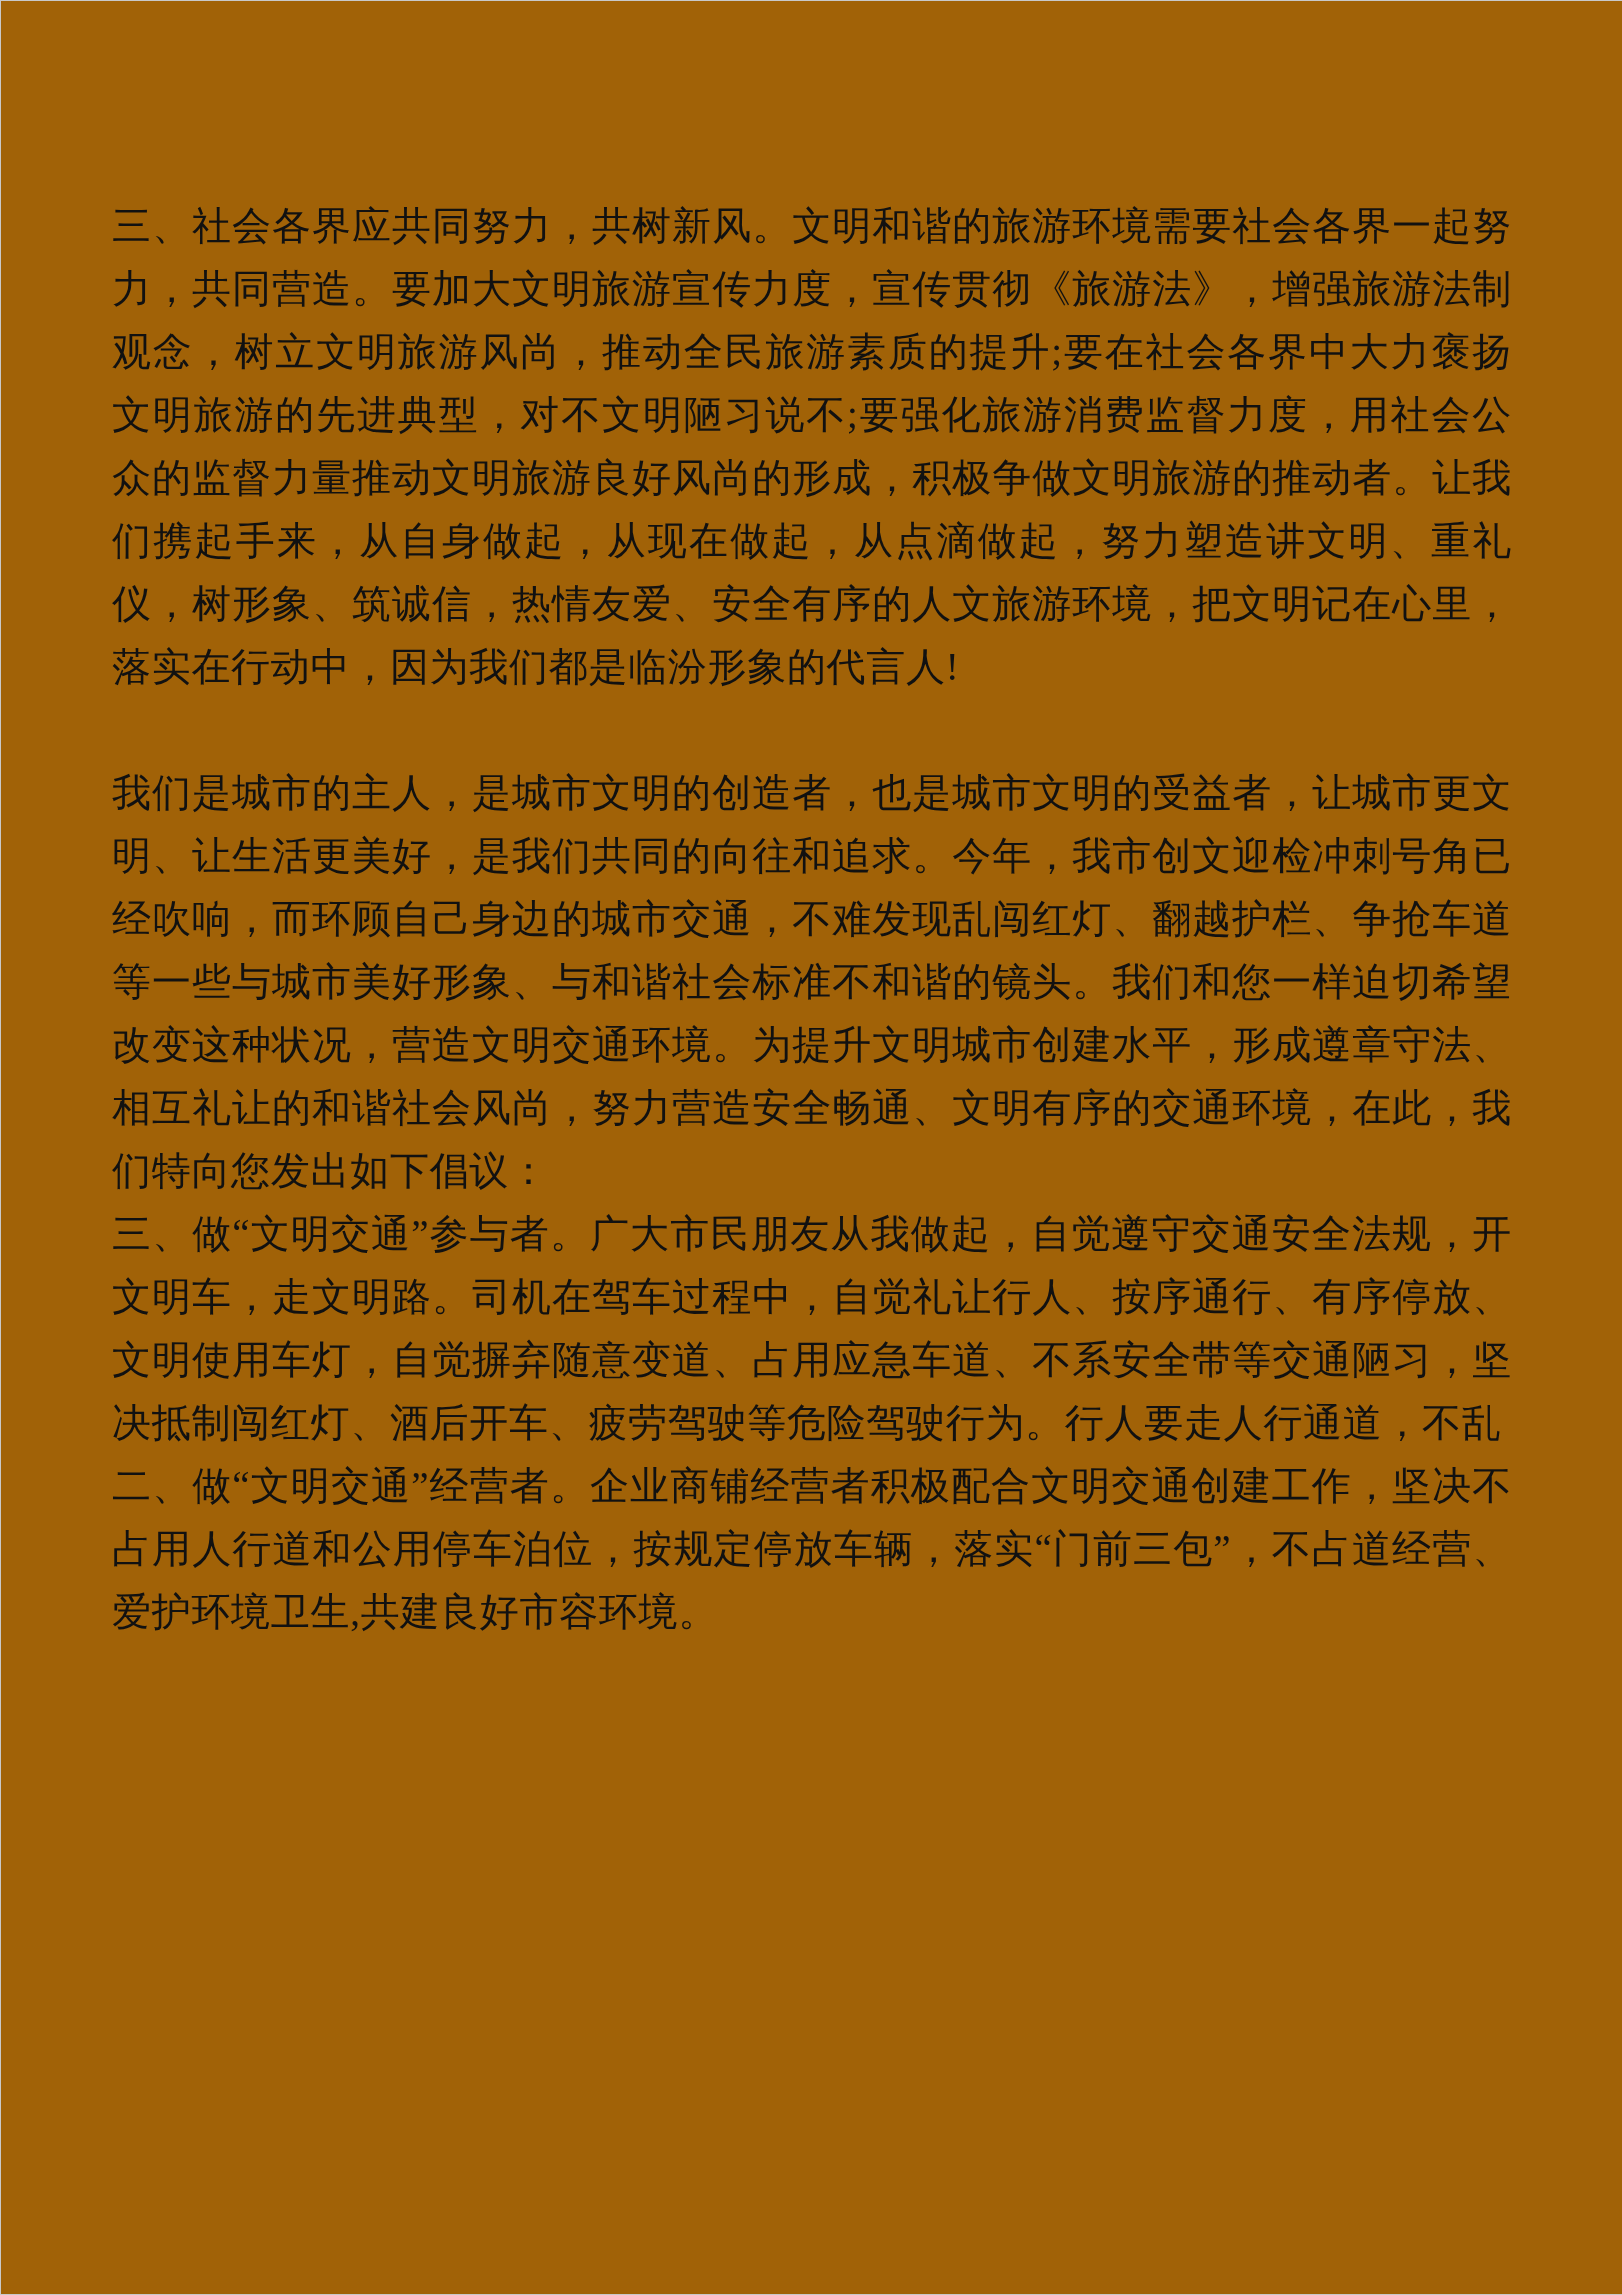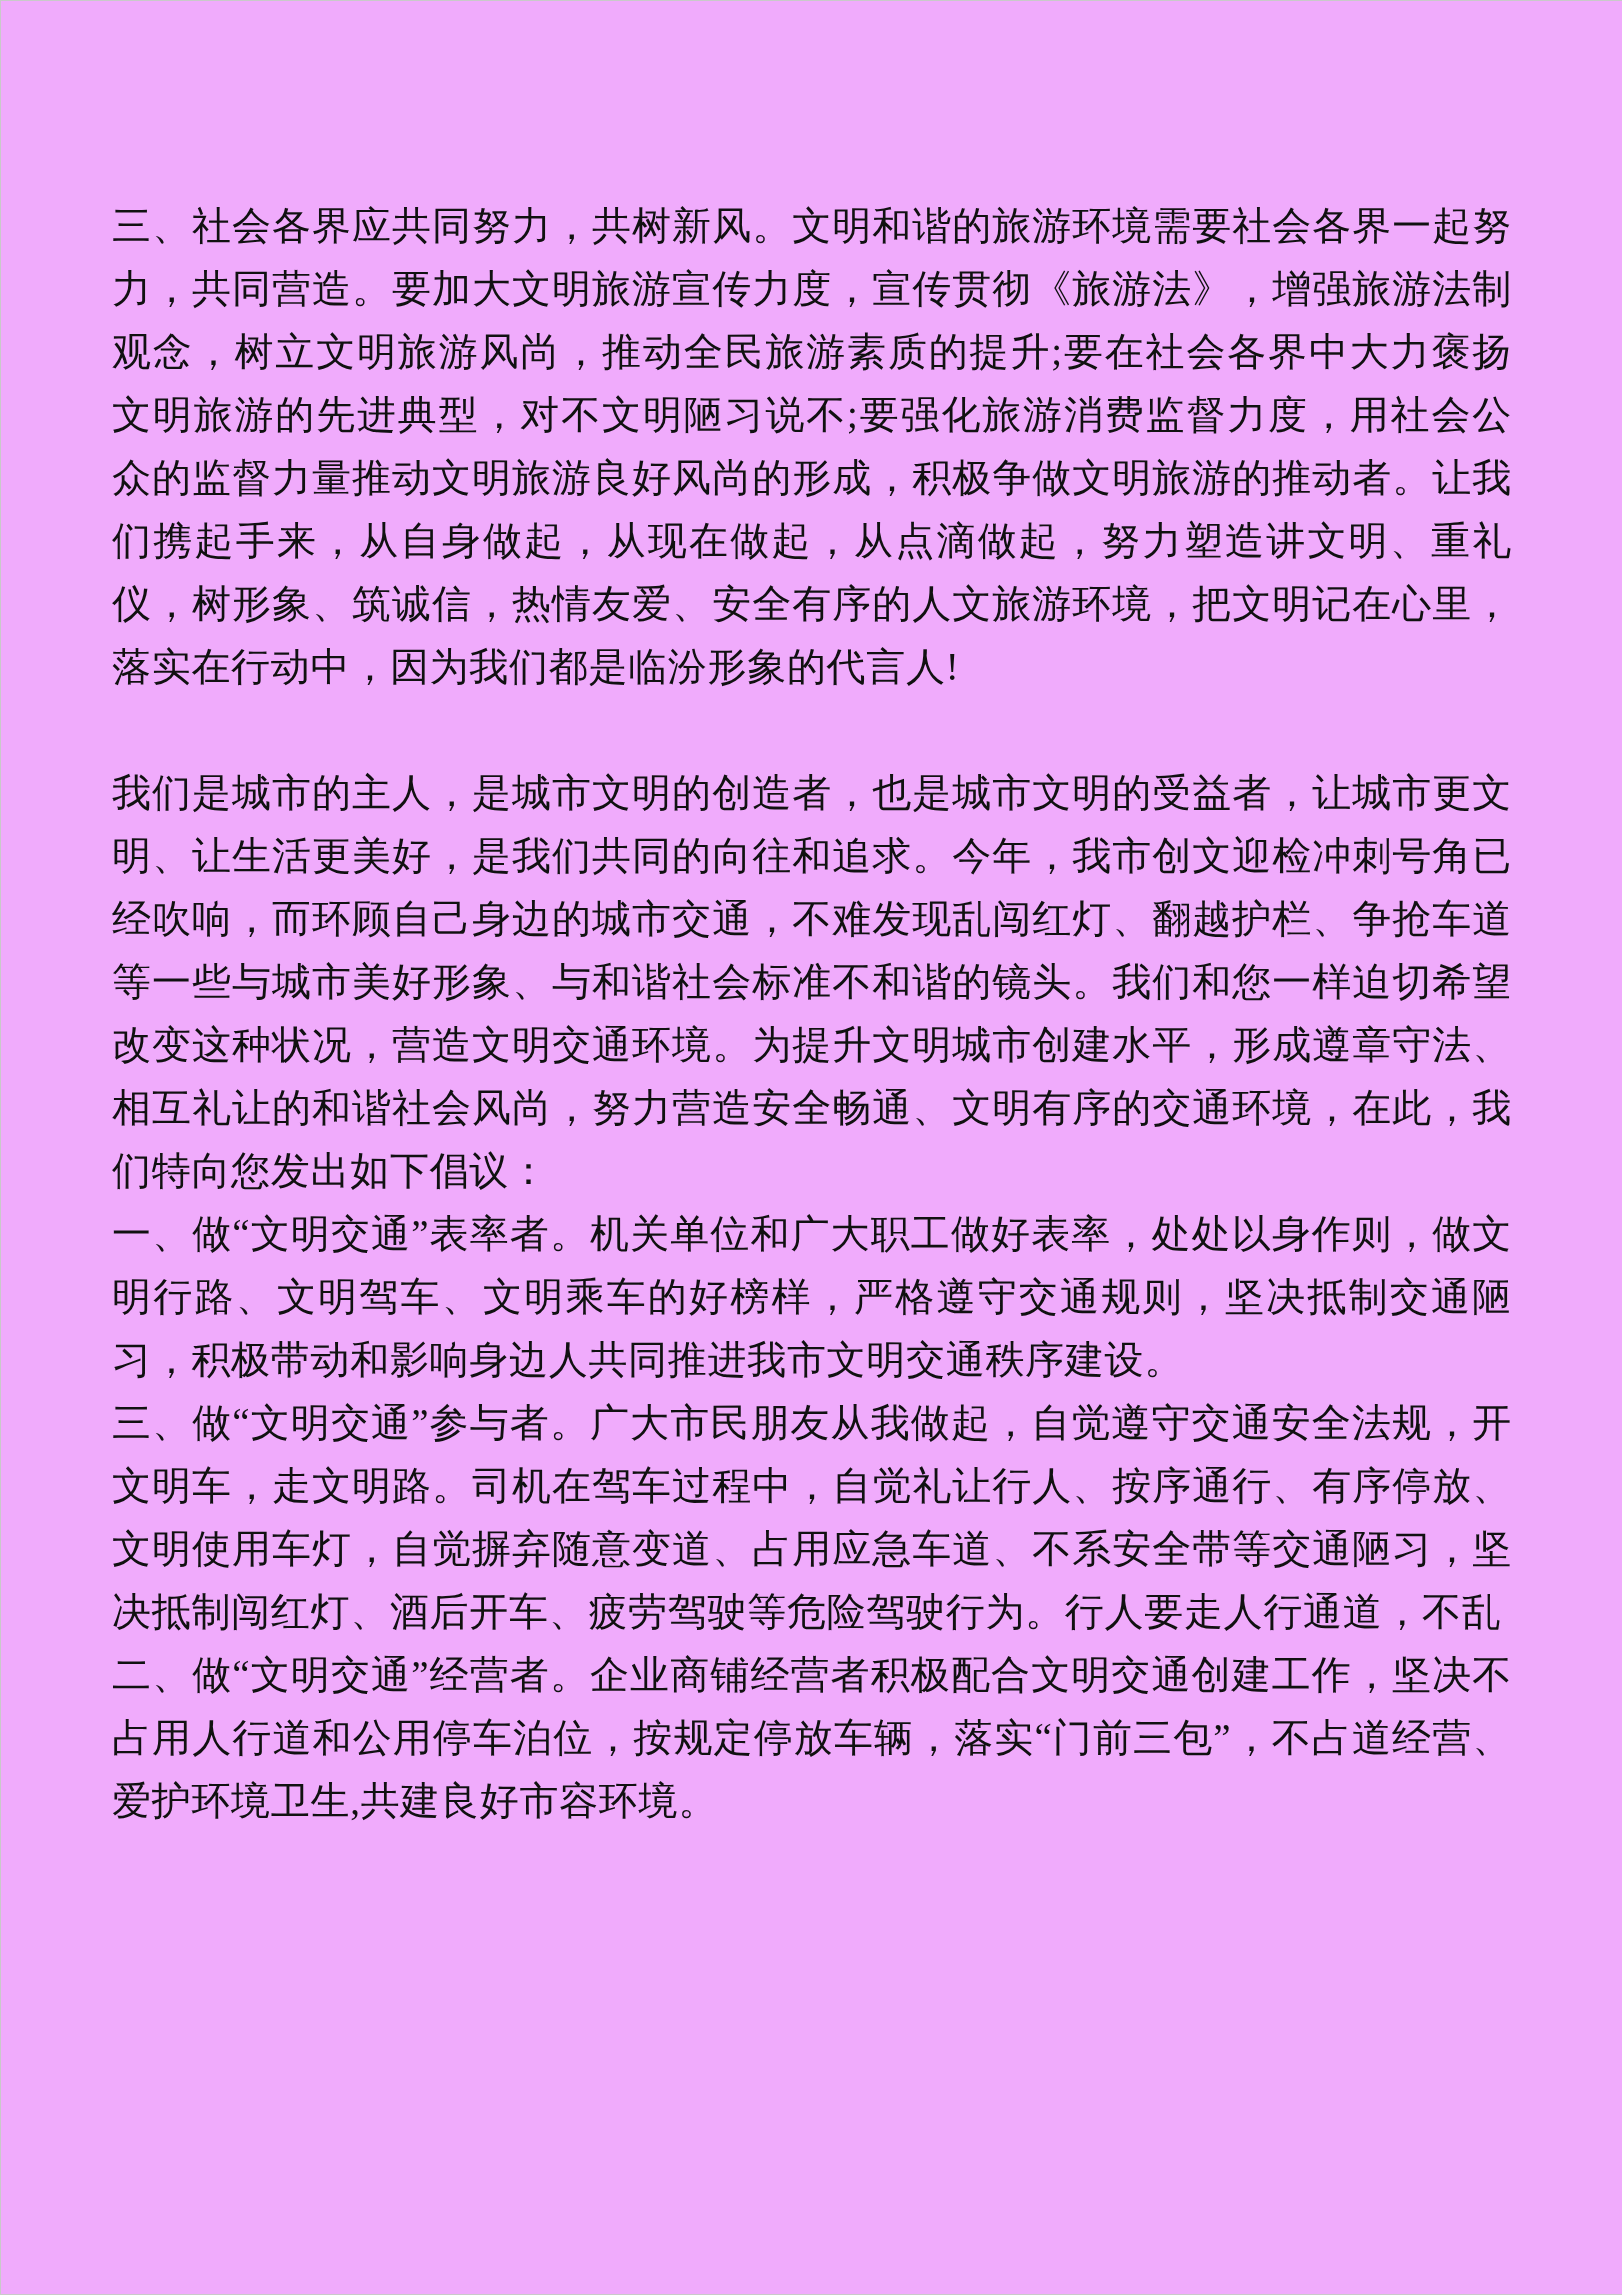--- a/index.html
+++ b/index.html
@@ -5,21 +5,21 @@
   html, body {
     margin: 0;
     padding: 0;
     background: #ffffff;
   }
   .page {
     position: relative;
     width: 1623px;
     height: 2295px;
     box-sizing: border-box;
-    background: #f0abfc;
+    background: #a16207;
     border: 1.3px solid #c9c9c9;
     padding: 193px 110px 0 111px;
     font-family: "Liberation Serif", "DejaVu Serif", serif;
     color: #111111;
     overflow: hidden;
   }
   .para {
     margin: 0;
     font-size: 39px;
     line-height: 63px;
@@ -32,17 +32,16 @@
     height: 63px;
   }
 </style>
 </head>
 <body>
 
 <div class="page">
   <p class="para">三、社会各界应共同努力，共树新风。文明和谐的旅游环境需要社会各界一起努力，共同营造。要加大文明旅游宣传力度，宣传贯彻《旅游法》，增强旅游法制观念，树立文明旅游风尚，推动全民旅游素质的提升;要在社会各界中大力褒扬文明旅游的先进典型，对不文明陋习说不;要强化旅游消费监督力度，用社会公众的监督力量推动文明旅游良好风尚的形成，积极争做文明旅游的推动者。让我们携起手来，从自身做起，从现在做起，从点滴做起，努力塑造讲文明、重礼仪，树形象、筑诚信，热情友爱、安全有序的人文旅游环境，把文明记在心里，落实在行动中，因为我们都是临汾形象的代言人!</p>
   <div class="spacer"></div>
   <p class="para">我们是城市的主人，是城市文明的创造者，也是城市文明的受益者，让城市更文明、让生活更美好，是我们共同的向往和追求。今年，我市创文迎检冲刺号角已经吹响，而环顾自己身边的城市交通，不难发现乱闯红灯、翻越护栏、争抢车道等一些与城市美好形象、与和谐社会标准不和谐的镜头。我们和您一样迫切希望改变这种状况，营造文明交通环境。为提升文明城市创建水平，形成遵章守法、相互礼让的和谐社会风尚，努力营造安全畅通、文明有序的交通环境，在此，我们特向您发出如下倡议：</p>
-  <p class="para">一、做“文明交通”表率者。机关单位和广大职工做好表率，处处以身作则，做文明行路、文明驾车、文明乘车的好榜样，严格遵守交通规则，坚决抵制交通陋习，积极带动和影响身边人共同推进我市文明交通秩序建设。</p>
   <p class="para">三、做“文明交通”参与者。广大市民朋友从我做起，自觉遵守交通安全法规，开文明车，走文明路。司机在驾车过程中，自觉礼让行人、按序通行、有序停放、文明使用车灯，自觉摒弃随意变道、占用应急车道、不系安全带等交通陋习，坚决抵制闯红灯、酒后开车、疲劳驾驶等危险驾驶行为。行人要走人行通道，不乱</p>
   <p class="para">二、做“文明交通”经营者。企业商铺经营者积极配合文明交通创建工作，坚决不占用人行道和公用停车泊位，按规定停放车辆，落实“门前三包”，不占道经营、爱护环境卫生,共建良好市容环境。</p>
 </div>
 
 
 </body></html>

